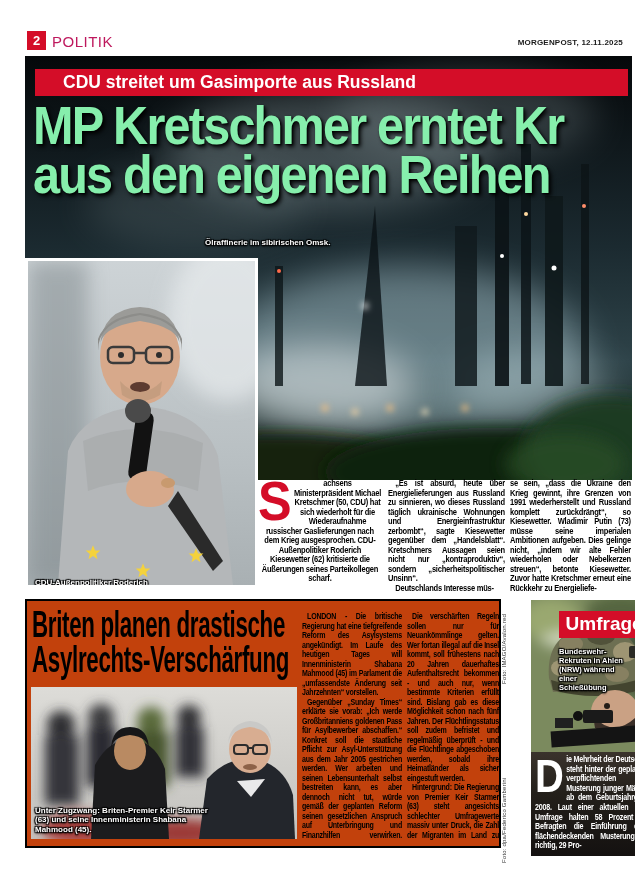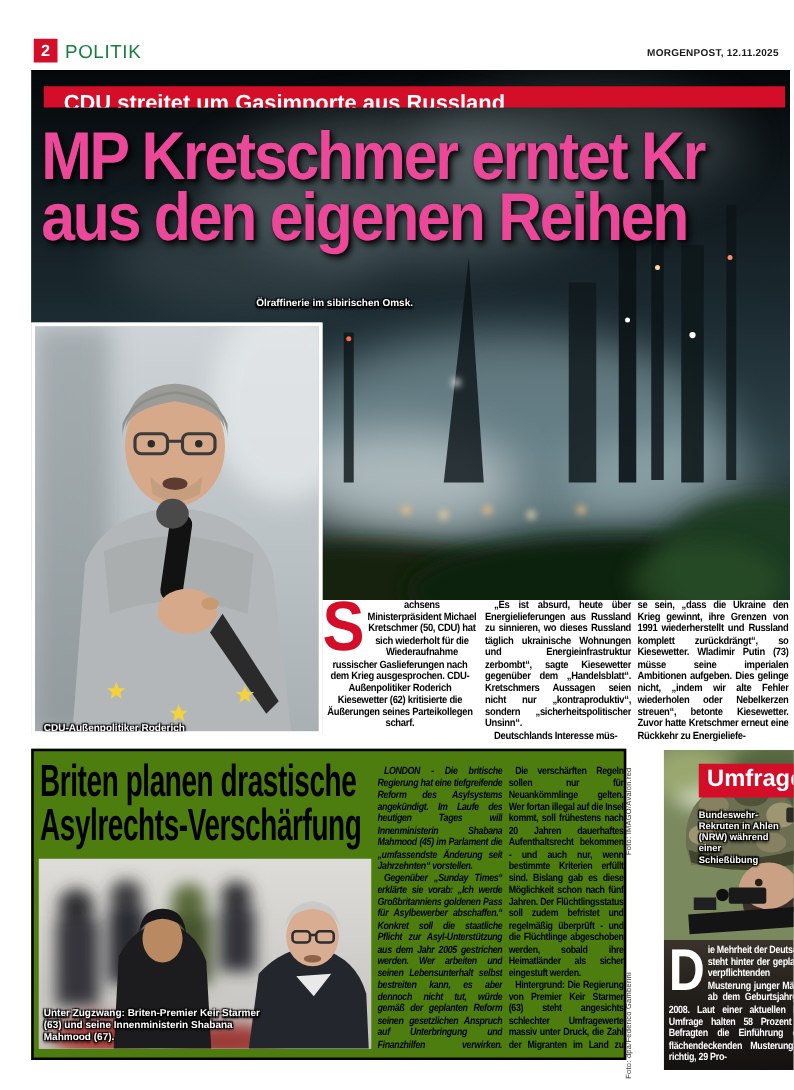--- a/index.html
+++ b/index.html
@@ -4,30 +4,30 @@
 <style>
   :root{ --red:#d40d28; }
   html,body{margin:0;padding:0;background:#fff;}
   .page{position:relative;width:635px;height:872px;background:#fff;overflow:hidden;
         font-family:"Liberation Sans",sans-serif;color:#000;}
   .abs{position:absolute;}
 
   
   .badge{left:27px;top:31px;width:19px;height:19px;background:var(--red);color:#fff;
          font-weight:bold;font-size:13px;text-align:center;line-height:19px;}
-  .section{left:52px;top:33px;font-size:15px;letter-spacing:.5px;color:#15803d;}
+  .section{left:52px;top:33px;font-size:15px;letter-spacing:.5px;color:#be185d;}
   .masthead{right:12px;top:38px;font-size:8px;font-weight:bold;color:#1a1a1a;letter-spacing:.2px;}
 
   
   .mainphoto{left:25px;top:56px;width:607px;height:424px;overflow:hidden;background:#0d171b;}
   .mainphoto svg{position:absolute;left:0;top:0;}
-  .kicker{position:absolute;left:10px;right:4px;top:13px;height:17px;background:var(--red);
-          color:#fff;font-size:17.5px;font-weight:bold;line-height:27px;padding-left:16px;
+  .kicker{position:absolute;left:10px;right:4px;top:13px;height:27px;background:var(--red);
+          color:#fff;font-size:17.5px;font-weight:bold;line-height:27px;padding-left:28px;
           white-space:nowrap;overflow:hidden;}
-  .headline{position:absolute;left:8px;top:45px;color:#ec4899;font-weight:bold;}
+  .headline{position:absolute;left:8px;top:45px;color:#86efac;font-weight:bold;}
   .hl-line{display:block;white-space:nowrap;font-size:54px;line-height:49px;letter-spacing:-2px;
            transform:scaleX(.9);transform-origin:left top;
            text-shadow:3px 3px 5px rgba(0,0,0,.9),1px 1px 2px rgba(0,0,0,.95);}
   .outl{text-shadow:1px 1px 1px #000,-1px 1px 1px #000,1px -1px 1px #000,-1px -1px 1px #000,0 2px 2px rgba(0,0,0,.8);}
   .ph-cap{position:absolute;left:180px;top:182px;color:#fff;font-size:8px;font-weight:bold;}
 
   .inset{left:25px;top:258px;width:233px;height:330px;border:3px solid #fff;box-sizing:border-box;
          overflow:hidden;background:#c4c9cc;}
   .inset svg{position:absolute;left:0;top:0;}
   .inset-cap{position:absolute;left:7px;top:279px;width:160px;color:#fff;font-size:8px;
@@ -39,30 +39,30 @@
   .squeeze85{transform:scaleX(.85);transform-origin:0 0;width:117.6%;}
   .c1{left:258px;width:124px;text-align:center;}
   .c2{left:388px;width:117px;text-align:justify;}
   .c3{left:510px;width:121px;text-align:justify;}
   .col p{margin:0;}
   .ind{text-indent:8px;}
   .dropcap-s{float:left;color:var(--red);font-size:56px;line-height:42px;font-weight:bold;margin:1px 2px 0 0;}
 
   
   .ukbox{left:25px;top:599px;width:476px;height:249px;border:2px solid #000;box-sizing:border-box;
-         background:#4d7c0f;padding-left:16px;}
+         background:#c2410c;padding-left:16px;}
   .uk-h{position:absolute;left:5px;top:6px;color:#000;font-weight:bold;}
   .uk-line{display:block;white-space:nowrap;font-size:36px;line-height:35px;letter-spacing:-.5px;
            transform:scaleX(.62);transform-origin:left top;}
   .ukphoto{position:absolute;left:4px;top:86px;width:266px;height:152px;overflow:hidden;background:#d6d5d1;}
   .ukphoto svg{position:absolute;left:0;top:0;}
   .uk-cap{position:absolute;left:4px;bottom:5px;width:180px;color:#fff;font-size:8px;font-weight:bold;line-height:9.5px;}
   .ukcol{position:absolute;top:11px;height:228px;overflow:hidden;font-size:8.3px;line-height:9.5px;
          font-weight:bold;letter-spacing:-.3px;text-align:justify;}
-  .ukc1{left:275px;width:100px;font-style:italic;}
+  .ukc1{left:275px;width:100px;}
   .ukc2{left:380px;width:92px;}
   .ukcol p{margin:0;text-indent:6px;}
 
   
   .credit{position:absolute;font-size:6px;color:#333;writing-mode:vertical-rl;
           transform:rotate(180deg);letter-spacing:.2px;white-space:nowrap;}
   .credit1{left:501px;top:604px;height:80px;}
   .credit2{left:501px;top:745px;height:118px;}
 
   
@@ -236,21 +236,21 @@
         <path d="M80 64 Q80 40 99 40 Q118 40 118 64 Q118 50 99 48 Q80 50 80 64 Z" fill="#161618"></path>
         <path d="M168 152 L176 92 Q198 68 226 72 Q254 80 262 108 L264 152 Z" fill="#23262c"></path>
         <path d="M206 94 L220 110 L234 92 Z" fill="#e9e9ea"></path>
         <ellipse cx="219" cy="62" rx="21" ry="24" fill="#d8ad91"></ellipse>
         <path d="M197 56 Q199 36 219 34 Q239 36 241 56 Q237 42 219 40 Q201 42 197 56 Z" fill="#c9c9c7"></path>
         <rect x="203" y="58" width="14" height="9" rx="3" fill="none" stroke="#2c2c2c" stroke-width="2"></rect>
         <rect x="222" y="58" width="14" height="9" rx="3" fill="none" stroke="#2c2c2c" stroke-width="2"></rect>
         <line x1="217" y1="61" x2="222" y2="61" stroke="#2c2c2c" stroke-width="2"></line>
         <ellipse cx="219" cy="80" rx="7" ry="3" fill="#8d6248"></ellipse>
       </svg>
-      <div class="uk-cap outl">Unter Zugzwang: Briten-Premier Keir Starmer (63) und seine Innenministerin Shabana Mahmood (67).</div>
+      <div class="uk-cap outl">Unter Zugzwang: Briten-Premier Keir Starmer (63) und seine Innenministerin Shabana Mahmood (45).</div>
     </div>
     <div class="ukcol ukc1">
       <div class="squeeze85">
         <p>LONDON - Die britische Regierung hat eine tiefgreifende Reform des Asylsystems angekündigt. Im Laufe des heutigen Tages will Innenministerin Shabana Mahmood (45) im Parlament die „umfassendste Änderung seit Jahrzehnten“ vorstellen.</p>
         <p>Gegenüber „Sunday Times“ erklärte sie vorab: „Ich werde Großbritanniens goldenen Pass für Asylbewerber abschaffen.“ Konkret soll die staatliche Pflicht zur Asyl-Unterstützung aus dem Jahr 2005 gestrichen werden. Wer arbeiten und seinen Lebensunterhalt selbst bestreiten kann, es aber dennoch nicht tut, würde gemäß der geplanten Reform seinen gesetzlichen Anspruch auf Unterbringung und Finanzhilfen verwirken. Gleiches soll für Asylbewerber gelten, die Gesetze brechen.</p>
       </div>
     </div>
     <div class="ukcol ukc2">
       <div class="squeeze85">
         <p>Die verschärften Regeln sollen nur für Neuankömmlinge gelten. Wer fortan illegal auf die Insel kommt, soll frühestens nach 20 Jahren dauerhaftes Aufenthaltsrecht bekommen - und auch nur, wenn bestimmte Kriterien erfüllt sind. Bislang gab es diese Möglichkeit schon nach fünf Jahren. Der Flüchtlingsstatus soll zudem befristet und regelmäßig überprüft - und die Flüchtlinge abgeschoben werden, sobald ihre Heimatländer als sicher eingestuft werden.</p>

